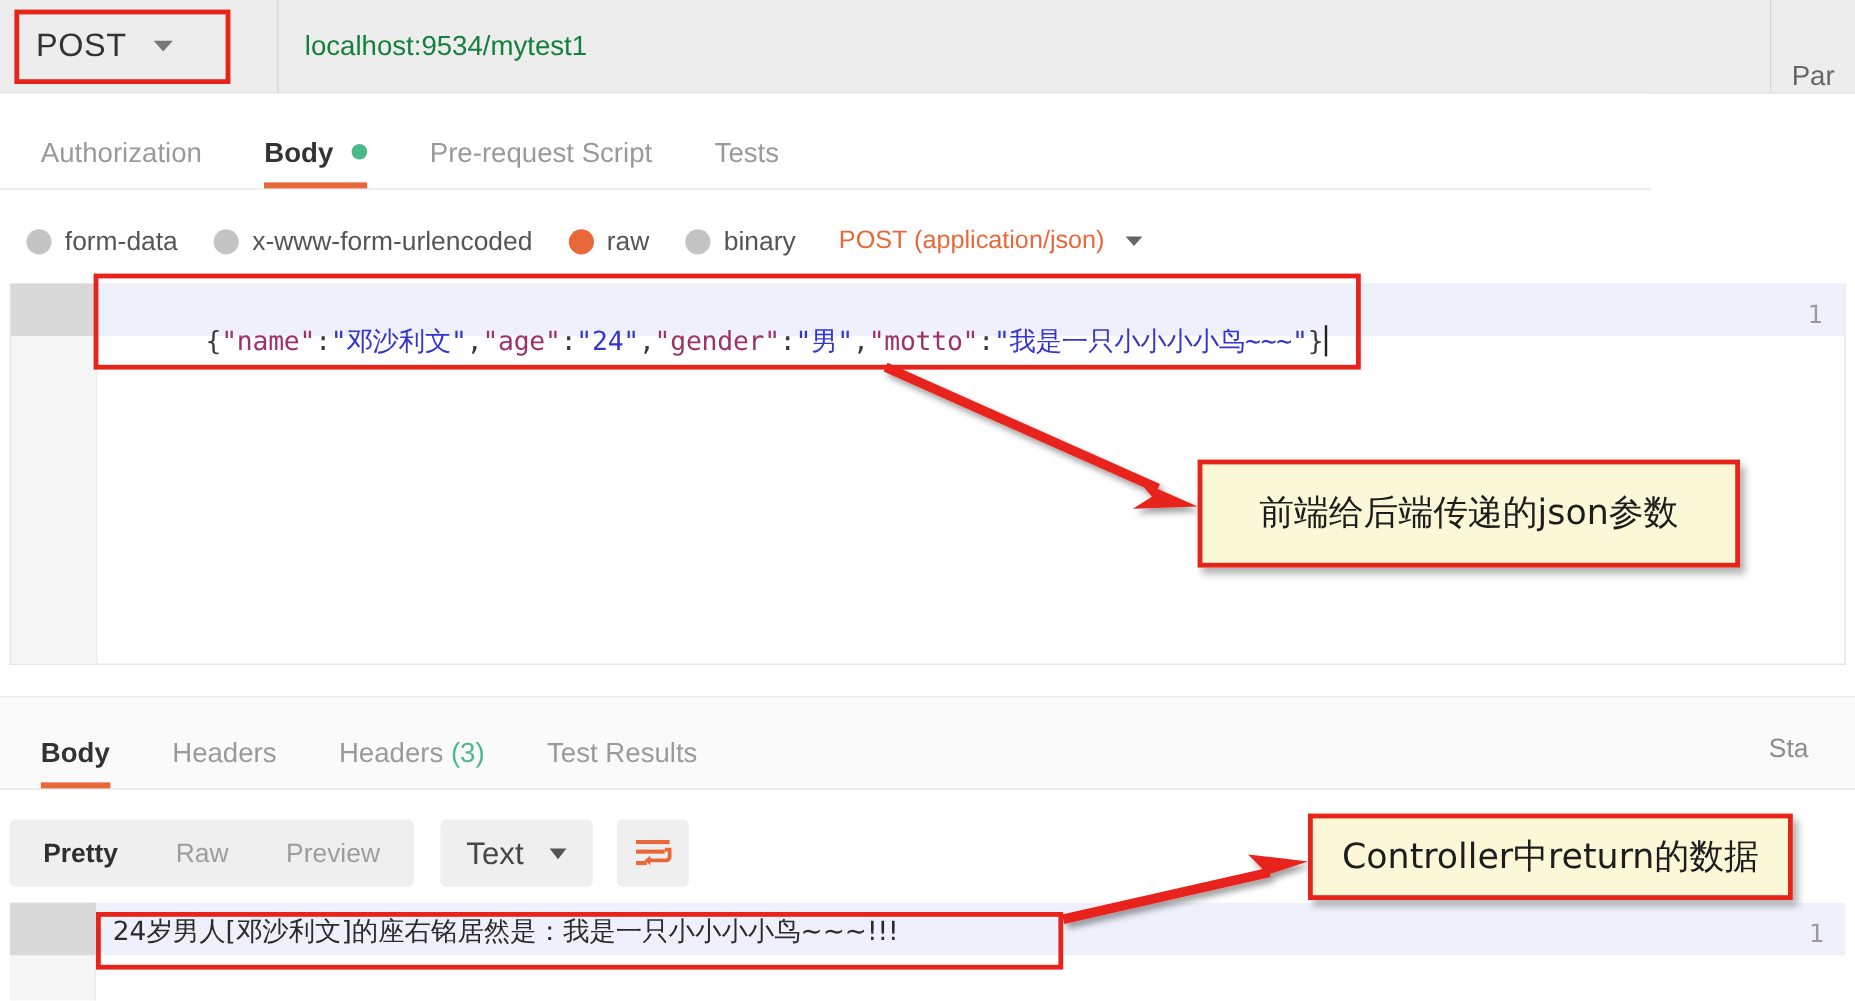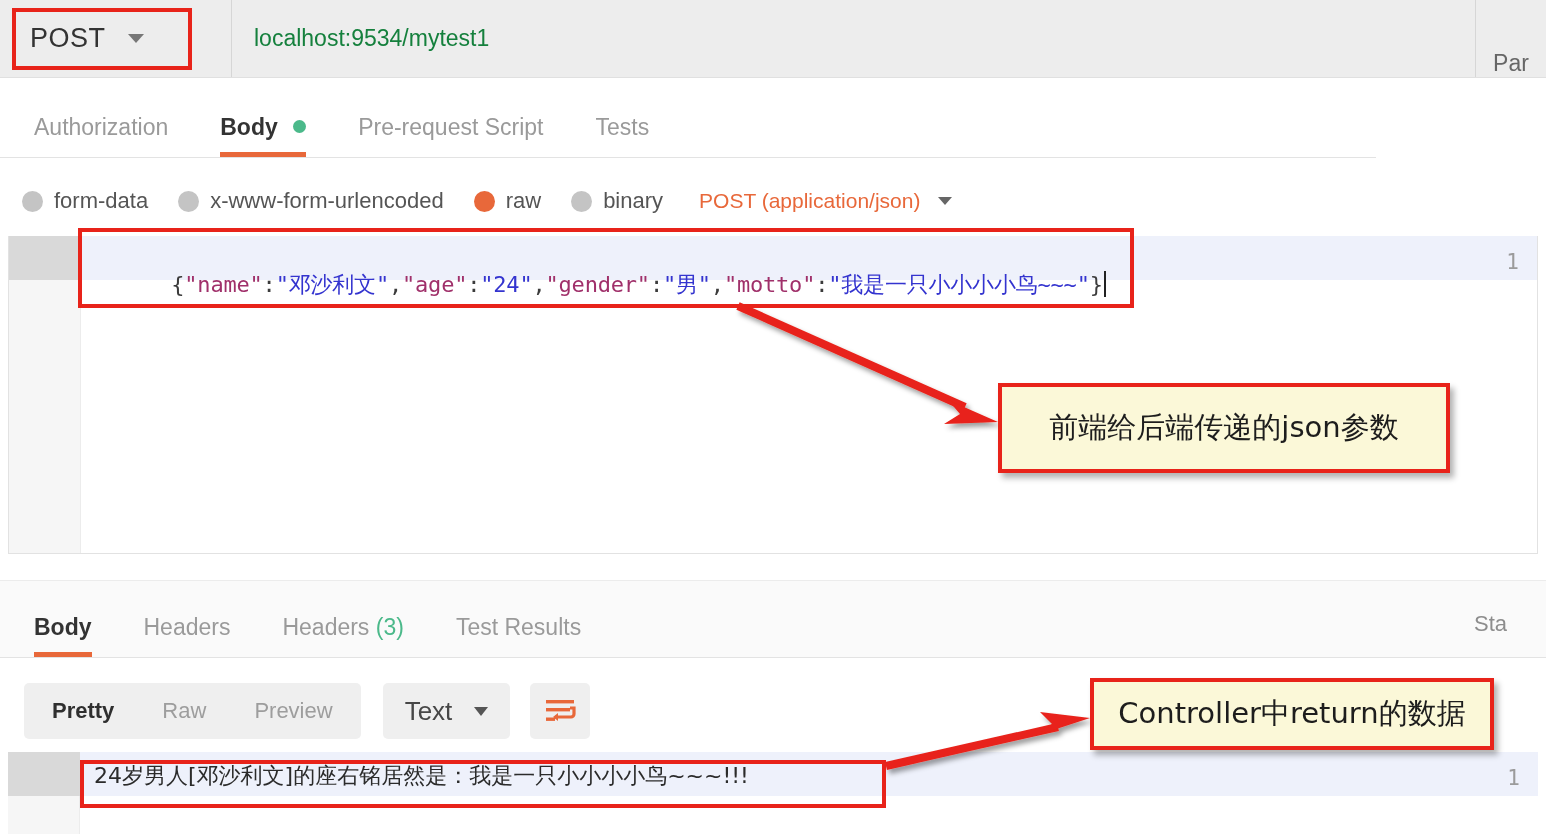--- a/index.html
+++ b/index.html
@@ -128,21 +128,21 @@
     display: flex; align-items: flex-end; padding-left: 8px;
   }
   .res-status {
     position: absolute; right: 0; bottom: 20px; width: 72px;
     overflow: hidden; white-space: nowrap;
   }
   .res-status span { font-size: 22px; color: #8d8d8d; }
 
   .res-toolbar {
     position: absolute; left: 0; top: 672px; width: 1546px; height: 78px;
-    display: flex; align-items: center; padding-left: 24px;
+    display: flex; align-items: center; padding-left: 8px;
   }
   .seg-group {
     display: flex; align-items: center; background: #efefef;
     border-radius: 5px; height: 56px; padding: 0 4px;
   }
   .seg {
     padding: 0 24px; font-size: 22px; color: #9d9d9d; cursor: pointer;
     line-height: 56px;
   }
   .seg.active { color: #2f2f2f; font-weight: 600; }

